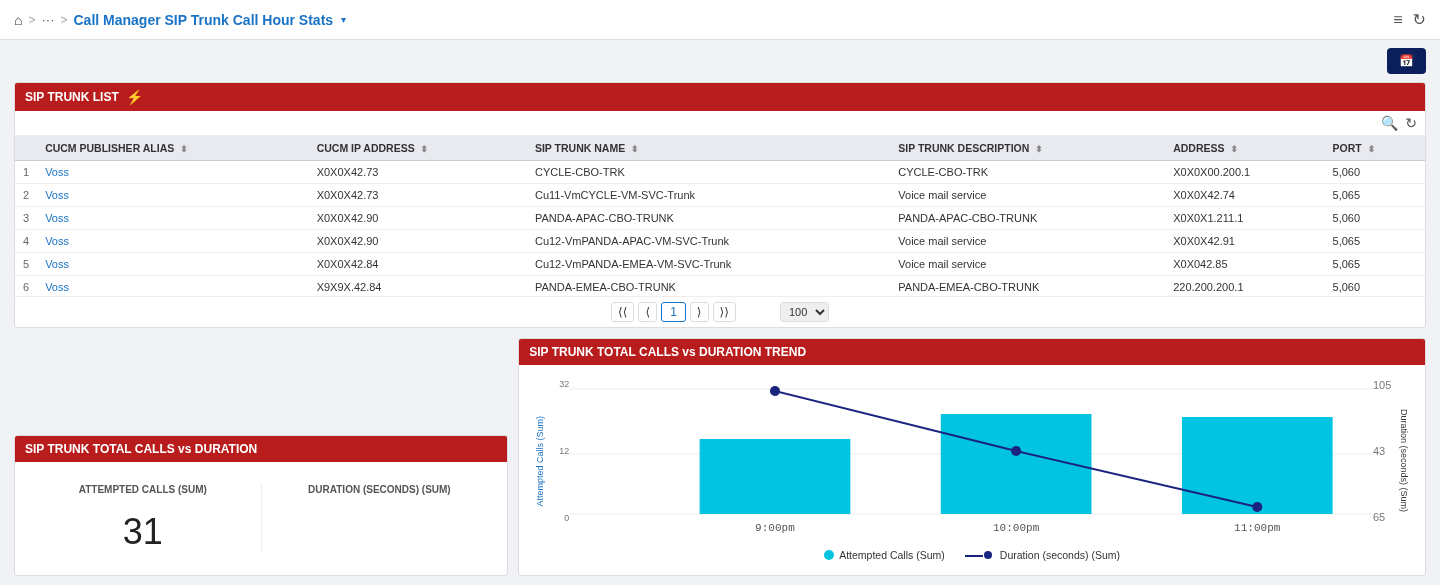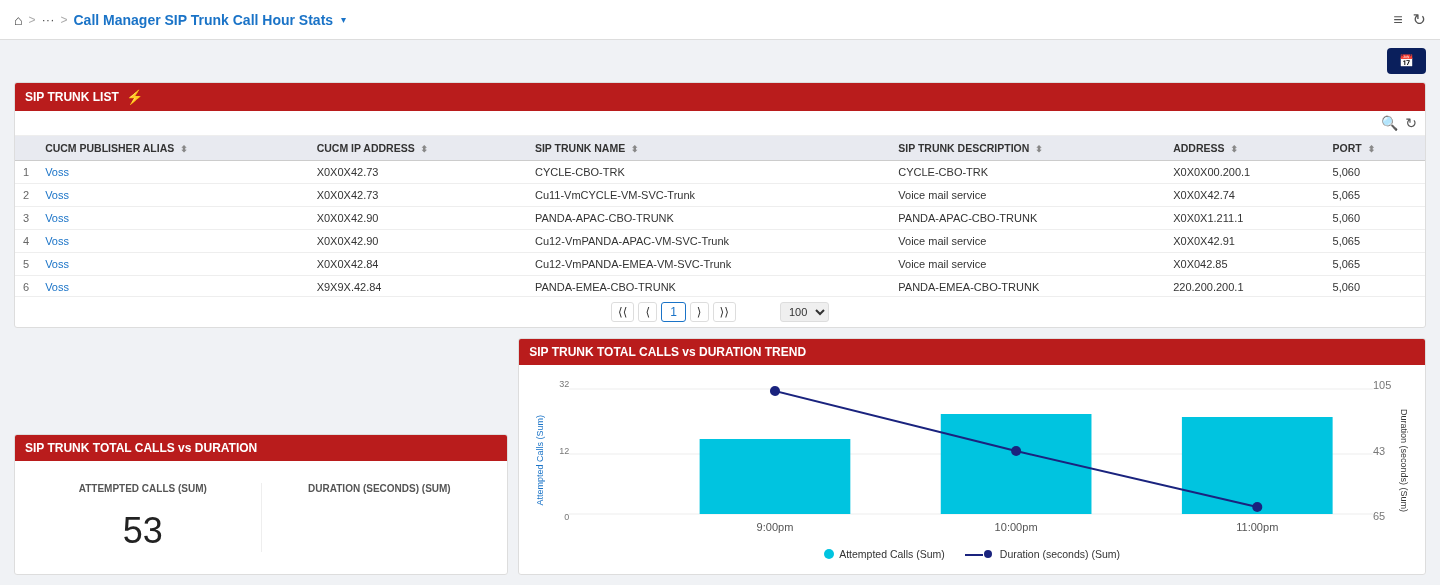--- a/index.html
+++ b/index.html
@@ -351,21 +351,21 @@
   <div class="bottom-row">
 
     <div class="bottom-panel-left">
       <div class="panel-header">
         <span>SIP TRUNK TOTAL CALLS vs DURATION</span>
       </div>
       <div class="stats-body">
         <div class="stats-row">
           <div class="stats-col">
             <div class="stat-label">ATTEMPTED CALLS (Sum)</div>
-            <div class="stat-value">53</div>
+            <div class="stat-value">31</div>
           </div>
           <div class="stats-divider"></div>
           <div class="stats-col">
             <div class="stat-label">DURATION (seconds) (Sum)</div>
           </div>
         </div>
       </div>
     </div>
 
     <div class="bottom-panel-right">
@@ -378,21 +378,21 @@
           <div style="display:flex; flex-direction:column; align-items:center; justify-content:center; width:14px; margin-right:2px;">
             <span style="font-size:9px; color:#1a73c7; writing-mode:vertical-rl; transform:rotate(180deg); white-space:nowrap;">Attempted Calls (Sum)</span>
           </div>
 
           <div style="display:flex; flex-direction:column; justify-content:space-between; align-items:flex-end; width:20px; font-size:9px; color:#777; padding-bottom:20px;">
             <span>32</span>
             <span>12</span>
             <span>0</span>
           </div>
 
-          <div style="flex:1; position:relative;">
+          <div style="flex:1; position:relative;font-family:Liberation Mono, monospace;">
             <svg id="trend-chart" width="100%" height="160" viewBox="0 0 800 160" preserveAspectRatio="none">
 
               <line x1="0" y1="10" x2="800" y2="10" stroke="#eee" stroke-width="1"></line>
               <line x1="0" y1="75" x2="800" y2="75" stroke="#eee" stroke-width="1"></line>
               <line x1="0" y1="135" x2="800" y2="135" stroke="#eee" stroke-width="1"></line>
 
               <rect x="130" y="60" width="150" height="75" fill="#00c4e0"></rect>
 
               <rect x="370" y="35" width="150" height="100" fill="#00c4e0"></rect>
 

